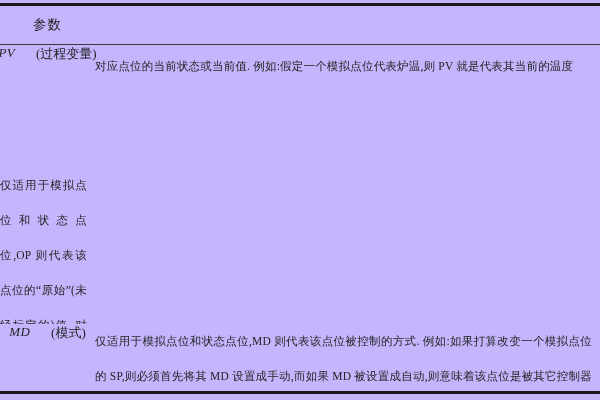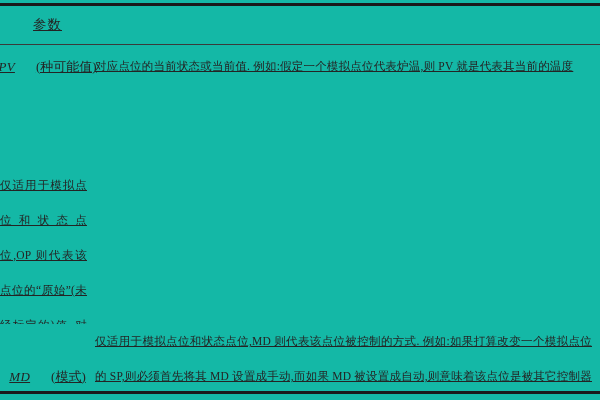--- a/index.html
+++ b/index.html
@@ -1,25 +1,24 @@
 <!DOCTYPE html>
 <html><head>
 <meta charset="utf-8">
 <style>
   html, body { margin: 0; padding: 0; }
   .page {
     width: 600px;
     height: 400px;
-    background: #14b8a6;
+    background: #c4b5fd;
     box-sizing: border-box;
     padding-top: 3px;
     font-family: "Liberation Serif", "DejaVu Serif", serif;
     color: #242424;
     overflow: hidden;
-    text-decoration: underline;
   }
   .rule-thick {
     height: 3px;
     background: #1a1a1a;
   }
   .hdr-row {
     display: grid;
     grid-template-columns: 95px 1fr;
     height: 38px;
     border-bottom: 1px solid #3a3a3a;
@@ -34,21 +33,21 @@
     display: grid;
     grid-template-columns: 95px 1fr;
     overflow: hidden;
   }
   .r-pv { height: 43px; }
   .r-sp { height: 80px; }
   .r-op { height: 156px; }
   .r-md { height: 67px; }
   .param-cell {
     display: flex;
-    align-items: center;
+    align-items: flex-start;
     justify-content: center;
     font-size: 13px;
     white-space: nowrap;
     gap: 20px;
   }
   .latin {
     font-style: italic;
     letter-spacing: 0.3px;
     padding-right: 1px;
   }
@@ -69,21 +68,21 @@
 
   <div class="rule-thick"></div>
 
   <div class="hdr-row">
     <div class="hdr-cell">参数</div>
   </div>
 
   <div class="trow r-pv">
     <div class="param-cell">
       <span class="latin">PV</span>
-        <span>(种可能值)</span>
+        <span>(过程变量)</span>
     </div>
     <div class="desc-cell">对应点位的当前状态或当前值. 例如:假定一个模拟点位代表炉温,则 PV 就是代表其当前的温度</div>
   </div>
 
   <div class="trow r-sp">
   </div>
 
   <div class="trow r-op">
     <div class="desc-cell">仅适用于模拟点位和状态点位,OP 则代表该点位的“原始”(未经标定的)值. 对于模拟点位,OP 用其满量程的百分比表示;而对于状态点位,OP 有 4 种可能值(0 至 3);OP 可通过标定公式或表格转换成 PV. 例如:温度传感器的转换公式可能是这样的,当 OP=50%时,PV=100;当 OP=100%时,PV=200. 又如:电气开关,当 OP=0 时,PV 是“关断”;当 OP=1 时,PV 是“接通”</div>
   </div>

